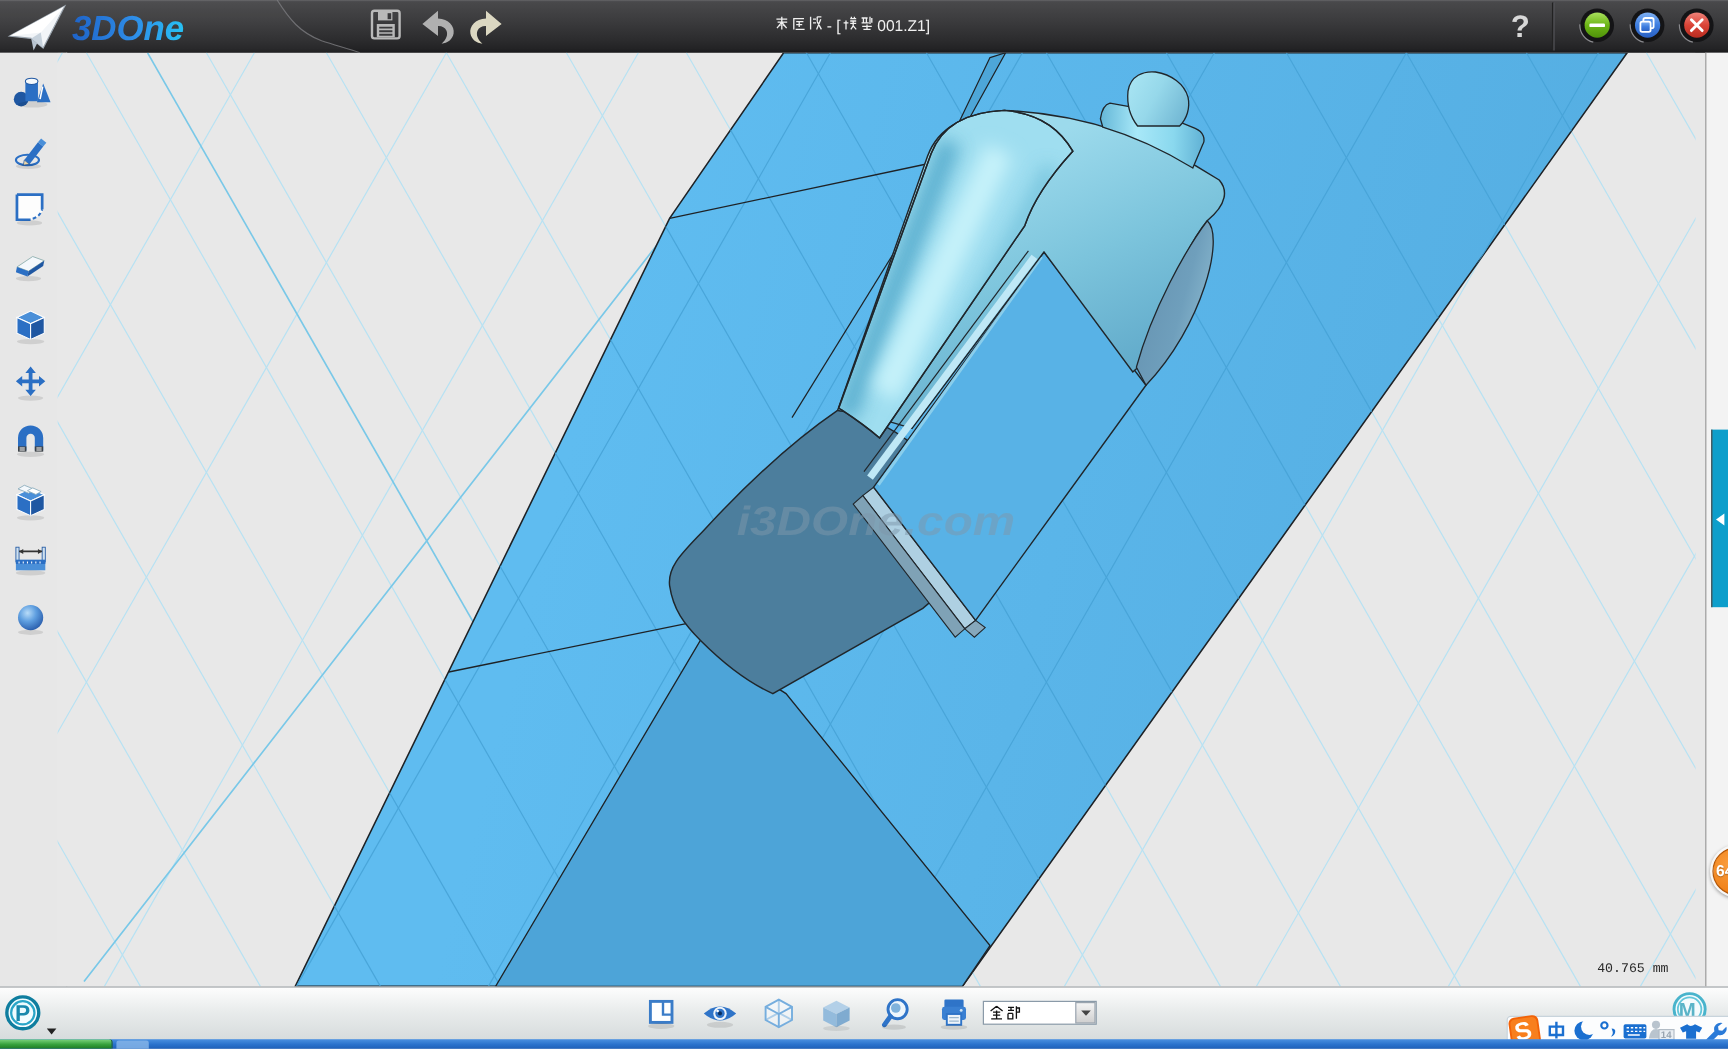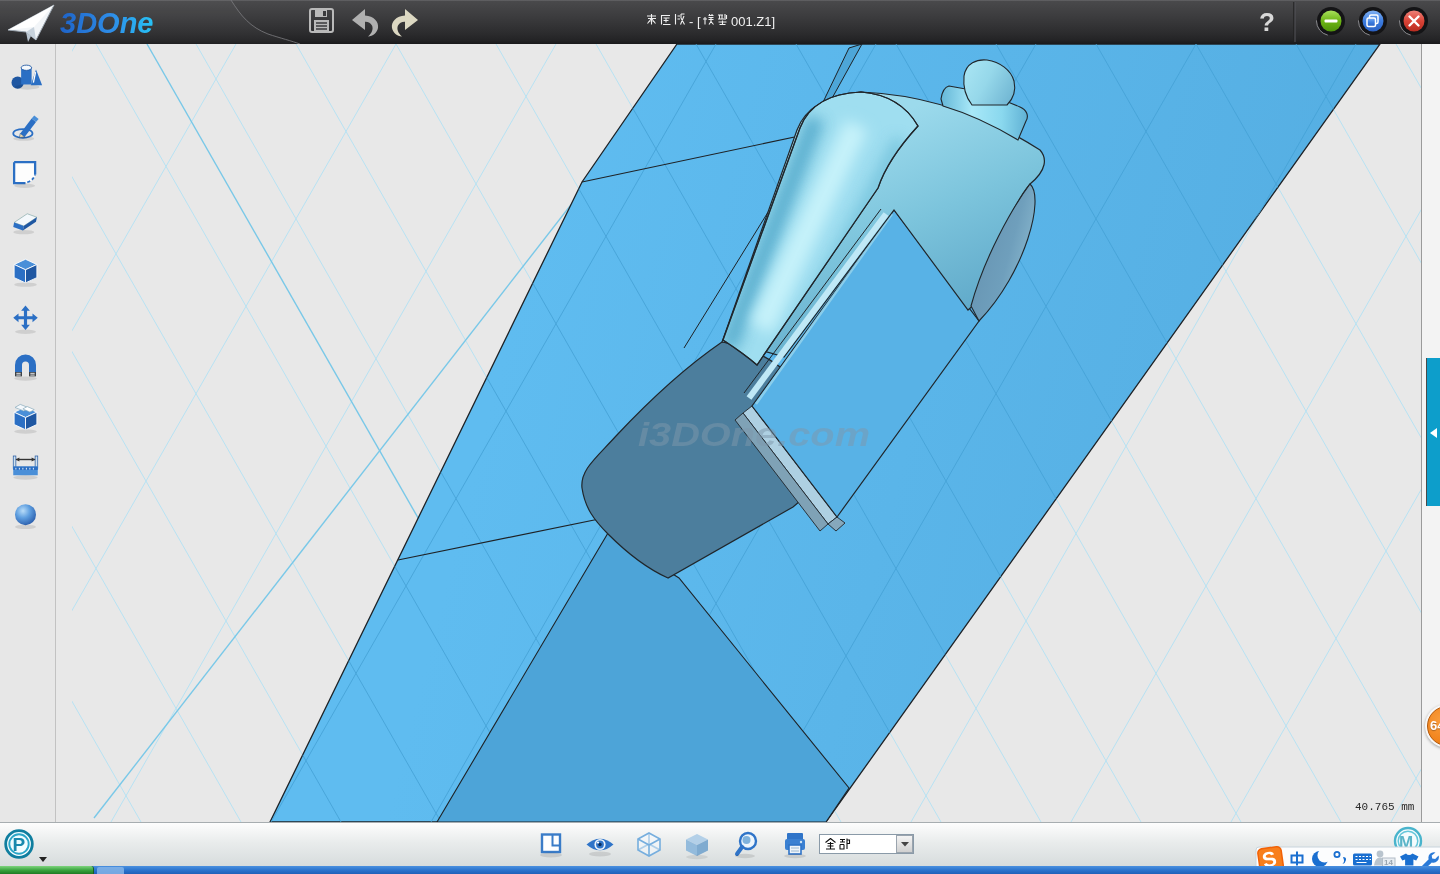--- a/index.html
+++ b/index.html
@@ -1,18 +1,18 @@
 <!DOCTYPE html>
 <html><head><meta charset="utf-8">
 <style>
 html,body{margin:0;padding:0;width:1440px;height:874px;overflow:hidden;background:#e8e8e8;font-family:"Liberation Sans",sans-serif;}
 #titlebar{position:absolute;left:0;top:0;width:1440px;height:44px;background:linear-gradient(#4a4a4c 0%,#3b3b3d 40%,#2c2c2e 75%,#232325 92%,#19191b 100%);}
 #titlebar .topline{position:absolute;left:0;top:0;width:1440px;height:1px;background:#67676a;opacity:.7}
 #toolcol{position:absolute;left:0;top:44px;width:55px;height:778px;background:#e7e7e7;border-right:1px solid #c2c2c2;}
-#vpwrap{position:absolute;left:72px;top:44px;width:1365px;height:778px;}
+#vpwrap{position:absolute;left:48px;top:44px;width:1365px;height:778px;}
 #rightstrip{position:absolute;left:1421px;top:44px;width:19px;height:778px;background:#f3f3f3;border-left:1px solid #9a9a9a;box-sizing:border-box;}
 #bluetab{position:absolute;left:1426px;top:358px;width:14px;height:148px;background:#0d9ecb;border-left:1px solid #4a4a4a;}
 #bluetab .arr{position:absolute;left:3px;top:70px;width:0;height:0;border-right:7px solid #fff;border-top:5px solid transparent;border-bottom:5px solid transparent;}
 #orangebadge{position:absolute;left:1425px;top:704px;width:44px;height:44px;border-radius:50%;background:#f7f7f7;box-shadow:0 1px 3px rgba(0,0,0,.35);}
 #orangebadge .inner{position:absolute;left:2px;top:2px;width:40px;height:40px;border-radius:50%;background:radial-gradient(circle at 35% 35%,#f99d3e,#f07f16 70%,#c85f08);border:1px solid #b35708;box-sizing:border-box;color:#fff;font-weight:bold;font-size:13px;line-height:38px;text-align:left;}
 #orangebadge .inner span{padding-left:2px;letter-spacing:0px;text-shadow:0 1px 1px rgba(0,0,0,.3)}
 #bottombar{position:absolute;left:0;top:822px;width:1440px;height:44px;background:linear-gradient(#fdfdfd,#e9ecec 45%,#d7dcdd);border-top:1px solid #a7adb0;box-sizing:border-box;}
 #taskbar{position:absolute;left:0;top:866px;width:1440px;height:8px;background:linear-gradient(#4a90e0,#2a72cc 55%,#1f60b8);}
 #taskbar .green{position:absolute;left:0px;top:0px;width:93px;height:8px;background:linear-gradient(#7ed47e,#37a13c 55%,#1f7a24);border-radius:0 3px 0 0;border-right:1px solid #1c5c20;}
 #taskbar .lighttab{position:absolute;left:97px;top:1px;width:27px;height:7px;background:#85b4e8;border-radius:2px 2px 0 0;opacity:.85;}

